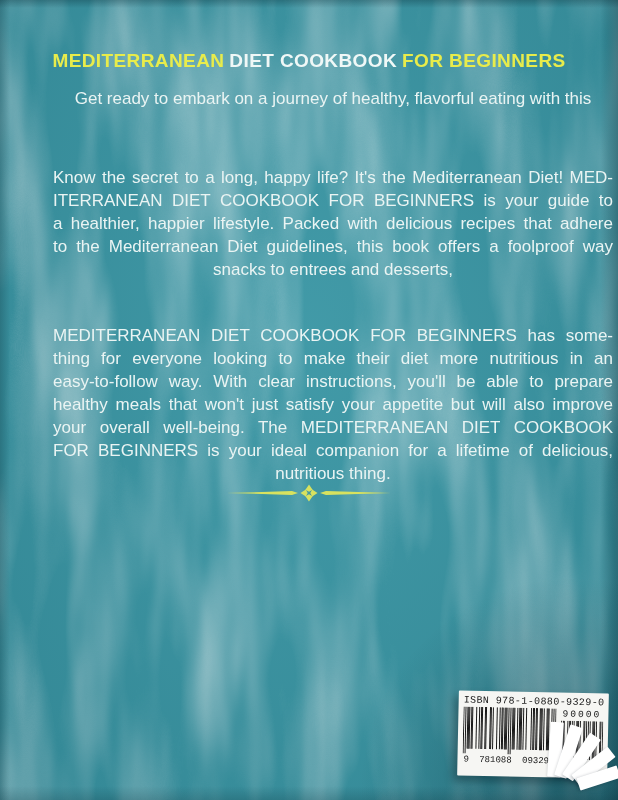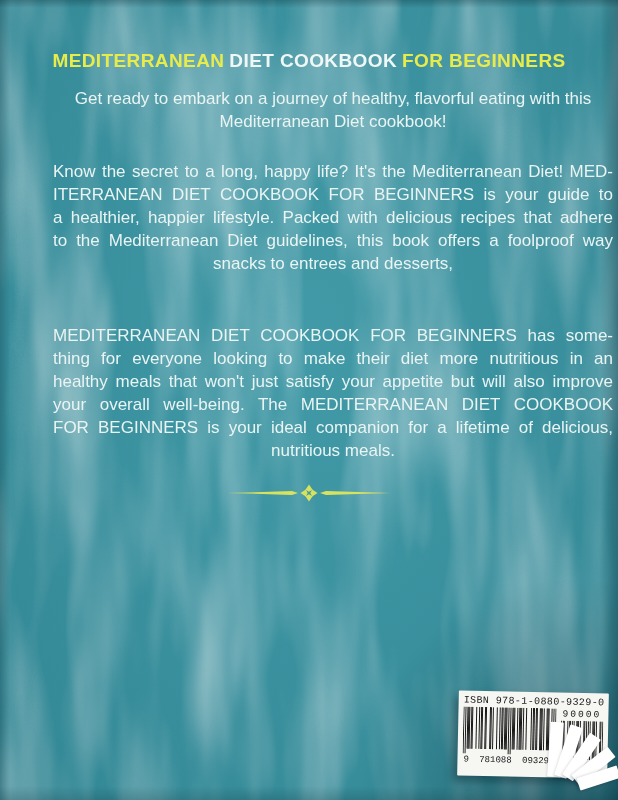--- a/index.html
+++ b/index.html
@@ -22,21 +22,21 @@
   .title {
     position:absolute; top:50px; left:0; right:0; z-index:2;
     text-align:center; font-size:19px; font-weight:bold; letter-spacing:.4px;
     white-space:nowrap;
   }
   .title .yellow { color:#e8ec4b; }
   .title .white  { color:#f0f8f7; margin:0 .26em; }
   .bodyblock { position:absolute; left:29px; width:560px; z-index:2; color:#eaf4f3;
                font-size:17px; line-height:23px;margin-left:24px; }
   .intro { top:87px; }
-  .p2 { top:160px; }
+  .p2 { top:166px; }
   .p3 { top:324px; }
   .jline { text-align:justify; text-align-last:justify; white-space:nowrap; }
   .cline { text-align:center; text-align-last:center; white-space:nowrap; }
   .divider { position:absolute; top:483px; left:50%; transform:translateX(-50%);
              width:166px; height:20px; z-index:2; }
   .barcode-box {
     position:absolute; left:458px; top:692px; width:150px; height:85px; z-index:3;
     background:#f6f6f3; box-sizing:border-box; padding:4px 5px 3px;
     transform:rotate(1.2deg); border-radius:1px;
     box-shadow:-4px 6px 9px rgba(0,25,35,.38);
@@ -76,38 +76,38 @@
     <rect width="618" height="800" filter="url(#grain)"></rect>
   </svg>
   <div class="vignette"></div>
 
   <div class="title">
     <span class="yellow">MEDITERRANEAN</span><span class="white">DIET COOKBOOK</span><span class="yellow">FOR BEGINNERS</span>
   </div>
 
   <div class="bodyblock intro">
     <div class="cline">Get ready to embark on a journey of healthy, flavorful eating with this</div>
-    <div class="cline">Mediterranean Diet cookbook!</div>
   </div>
 
   <div class="bodyblock p2">
     <div class="jline">Know the secret to a long, happy life? It's the Mediterranean Diet! MED-</div>
     <div class="jline">ITERRANEAN DIET COOKBOOK FOR BEGINNERS is your guide to</div>
     <div class="jline">a healthier, happier lifestyle. Packed with delicious recipes that adhere</div>
     <div class="jline">to the Mediterranean Diet guidelines, this book offers a foolproof way</div>
     <div class="cline">snacks to entrees and desserts,</div>
   </div>
 
   <div class="bodyblock p3">
     <div class="jline">MEDITERRANEAN DIET COOKBOOK FOR BEGINNERS has some-</div>
     <div class="jline">thing for everyone looking to make their diet more nutritious in an</div>
+    <div class="jline">easy-to-follow way. With clear instructions, you'll be able to prepare</div>
     <div class="jline">healthy meals that won't just satisfy your appetite but will also improve</div>
     <div class="jline">your overall well-being. The MEDITERRANEAN DIET COOKBOOK</div>
     <div class="jline">FOR BEGINNERS is your ideal companion for a lifetime of delicious,</div>
-    <div class="cline">nutritious meals.</div>
+    <div class="cline">nutritious thing.</div>
   </div>
 
   <div class="divider">
     <svg width="166" height="20" viewBox="0 0 166 20" aria-hidden="true" fill="#d8e25f">
       <polygon points="1,10 66,8.1 72,10 66,11.9"></polygon>
       <polygon points="165,10 100,8.1 94,10 100,11.9"></polygon>
       <polygon points="83,1.5 86.6,6.8 83,8.7 79.4,6.8"></polygon>
       <polygon points="83,18.5 86.6,13.2 83,11.3 79.4,13.2"></polygon>
       <polygon points="74.5,10 79.8,6.4 81.7,10 79.8,13.6"></polygon>
       <polygon points="91.5,10 86.2,6.4 84.3,10 86.2,13.6"></polygon>

